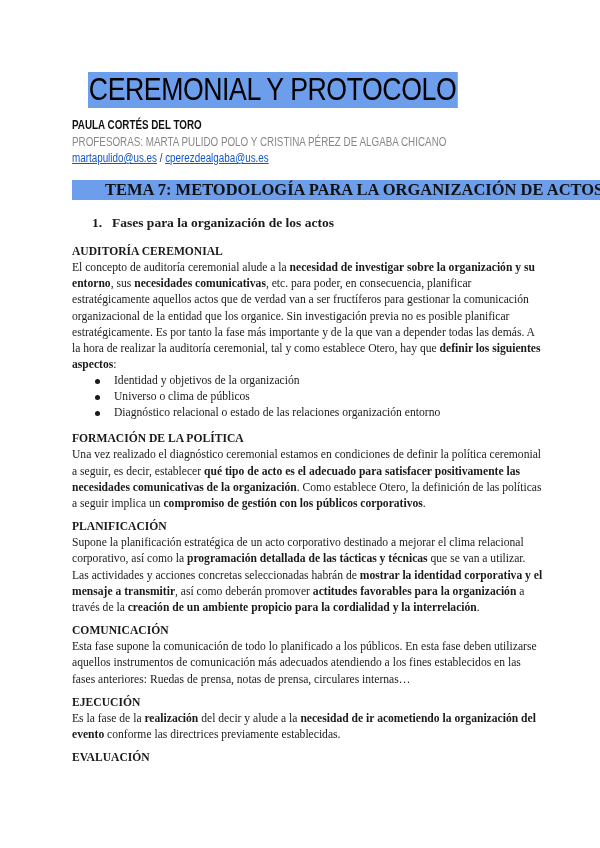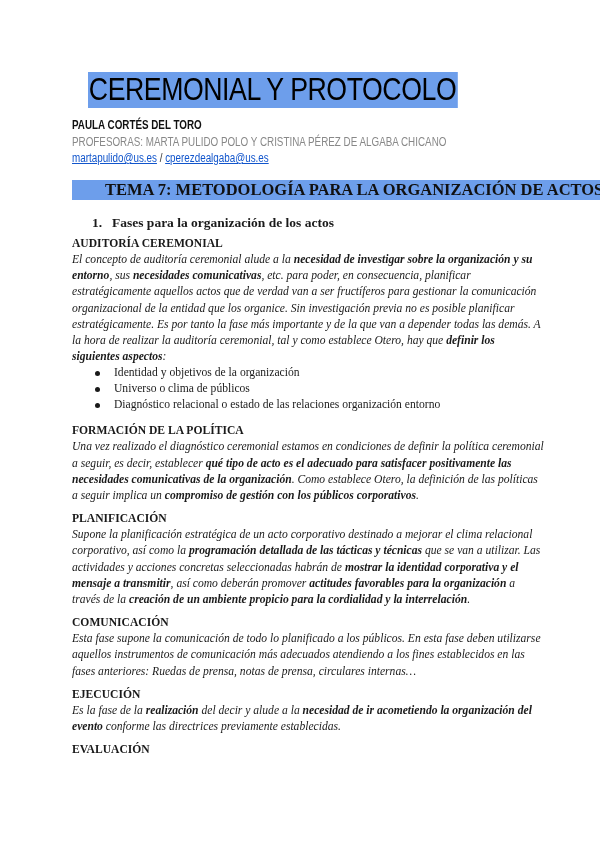--- a/index.html
+++ b/index.html
@@ -33,25 +33,25 @@
       position: absolute; top: 180px; left: 0;
       display: inline-block; background: #6d9eeb; color: #111;
       font-family: "Liberation Serif", serif; font-weight: bold; font-size: 16.5px;
       line-height: 20px; white-space: nowrap; padding: 0 1px;
     }
     .body-text {
       position: absolute; top: 214px; left: 0; width: 472px;
       font-family: "Liberation Serif", serif; font-size: 11.6px; line-height: 16.2px; color: #1a1a1a;
     }
     .section-num {
-      font-weight: bold; font-size: 13.5px; margin: 0 0 4px 20px; line-height: 18px;
+      font-weight: bold; font-size: 13.5px; margin: 0 0 12px 20px; line-height: 18px;
     }
     .section-num .n { display: inline-block; width: 20px; }
     .sub-h { font-weight: bold; font-size: 11.6px; margin-top: 0; line-height: 16px; }
-    .para { margin: 0 0 7px 0; font-style: italic; }
+    .para { margin: 0 0 7px 0; }
     .para b { font-weight: bold; }
     ul.bullets { margin: 0 0 10px 0; padding: 0 0 0 42px; list-style: none; }
     ul.bullets li { position: relative; line-height: 16px; }
     ul.bullets li::before {
       content: ""; position: absolute; left: -19px; top: 6px; width: 5px; height: 5px;
       border-radius: 50%; background: #1a1a1a;
     }
   </style>
 </head>
 <body>

